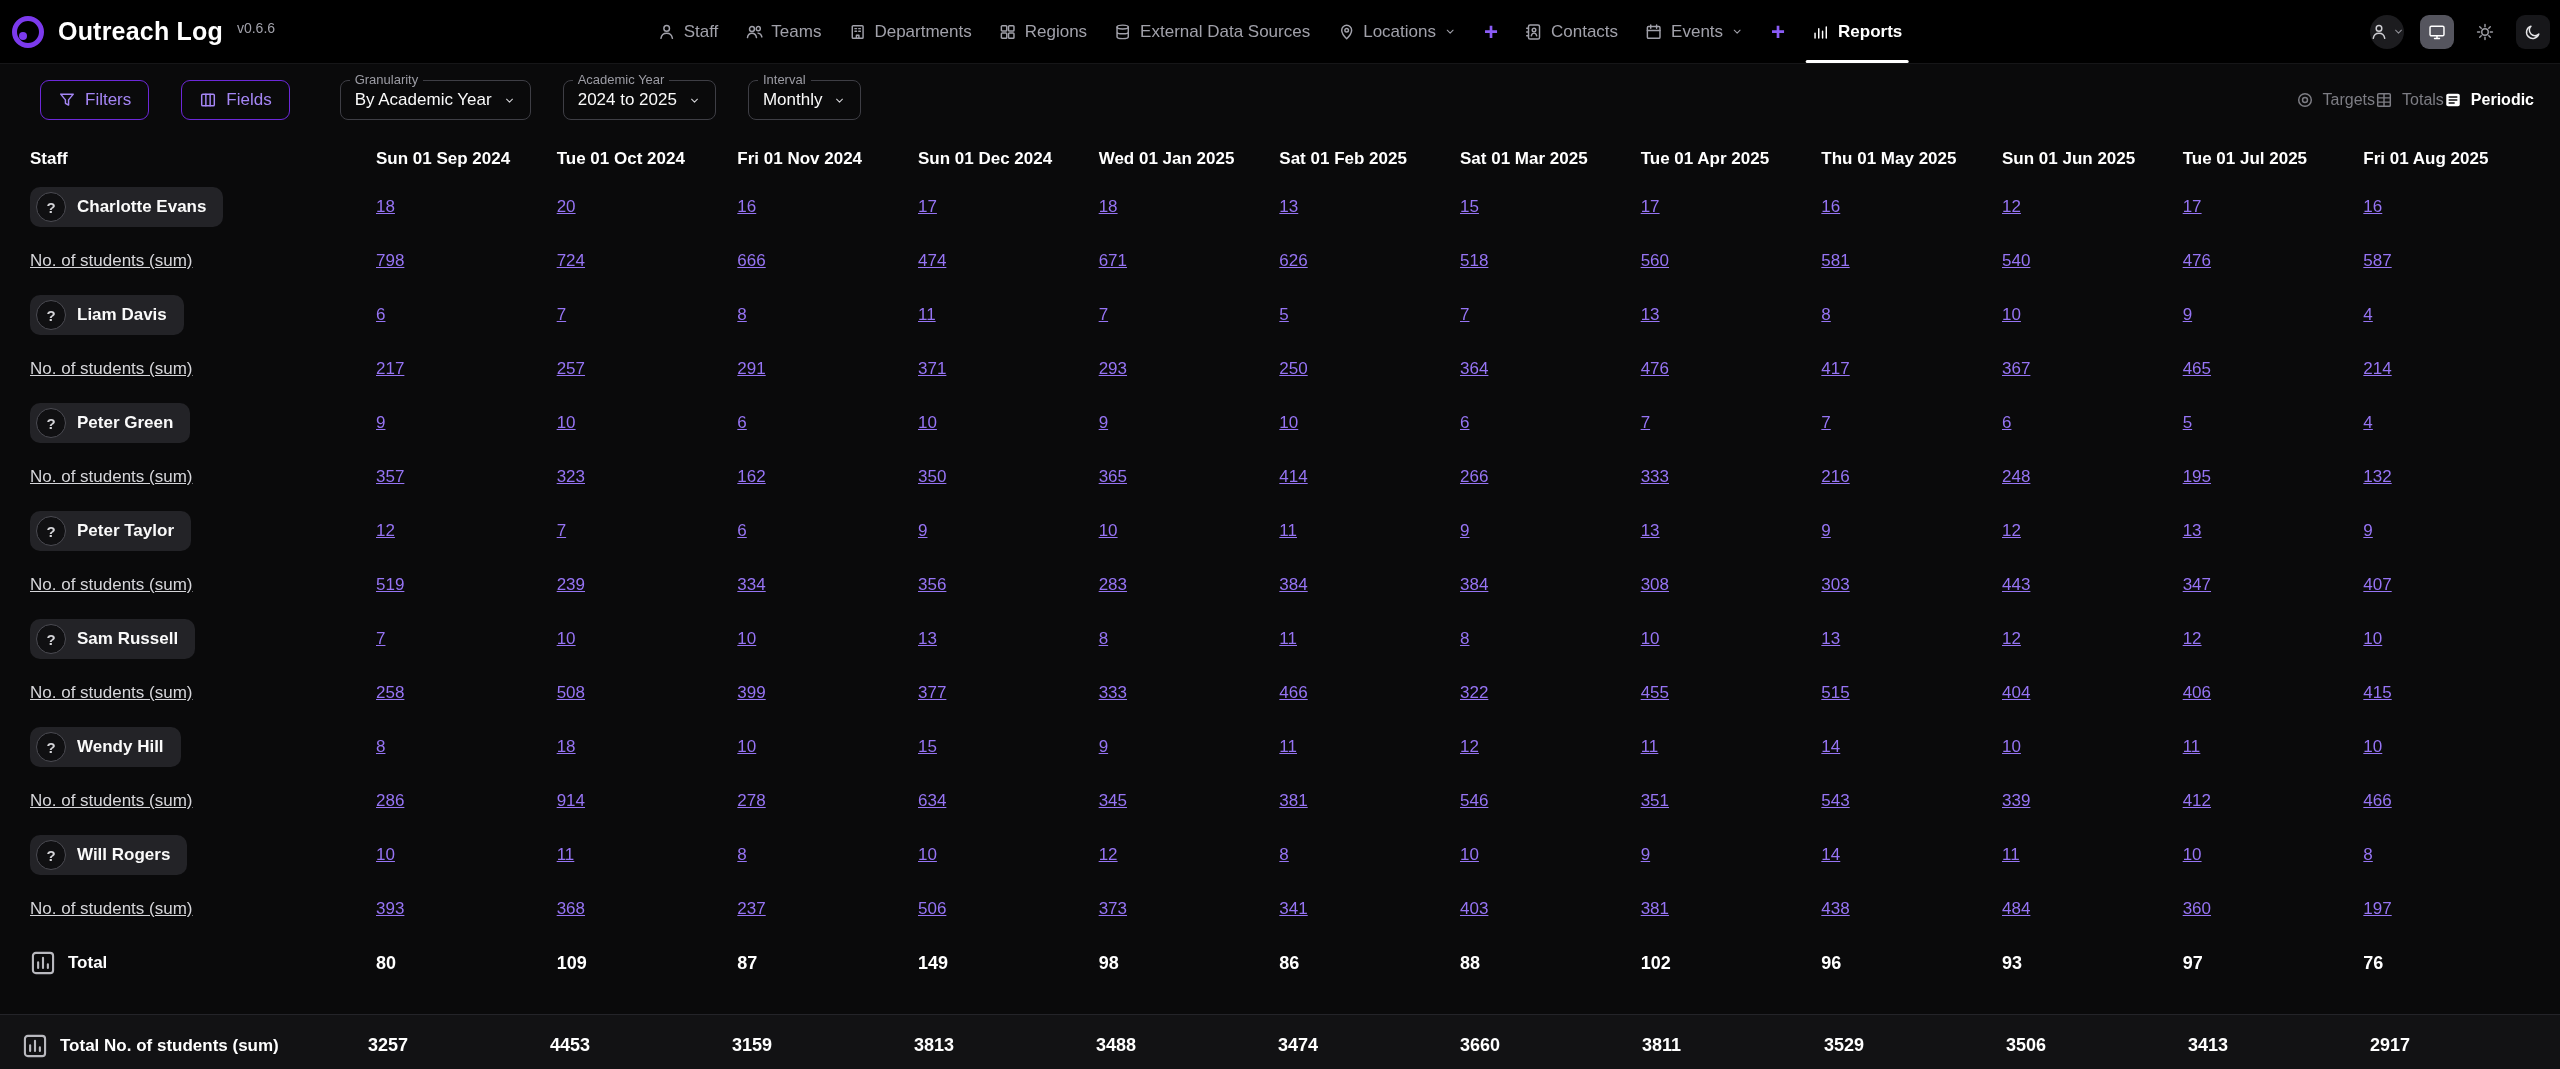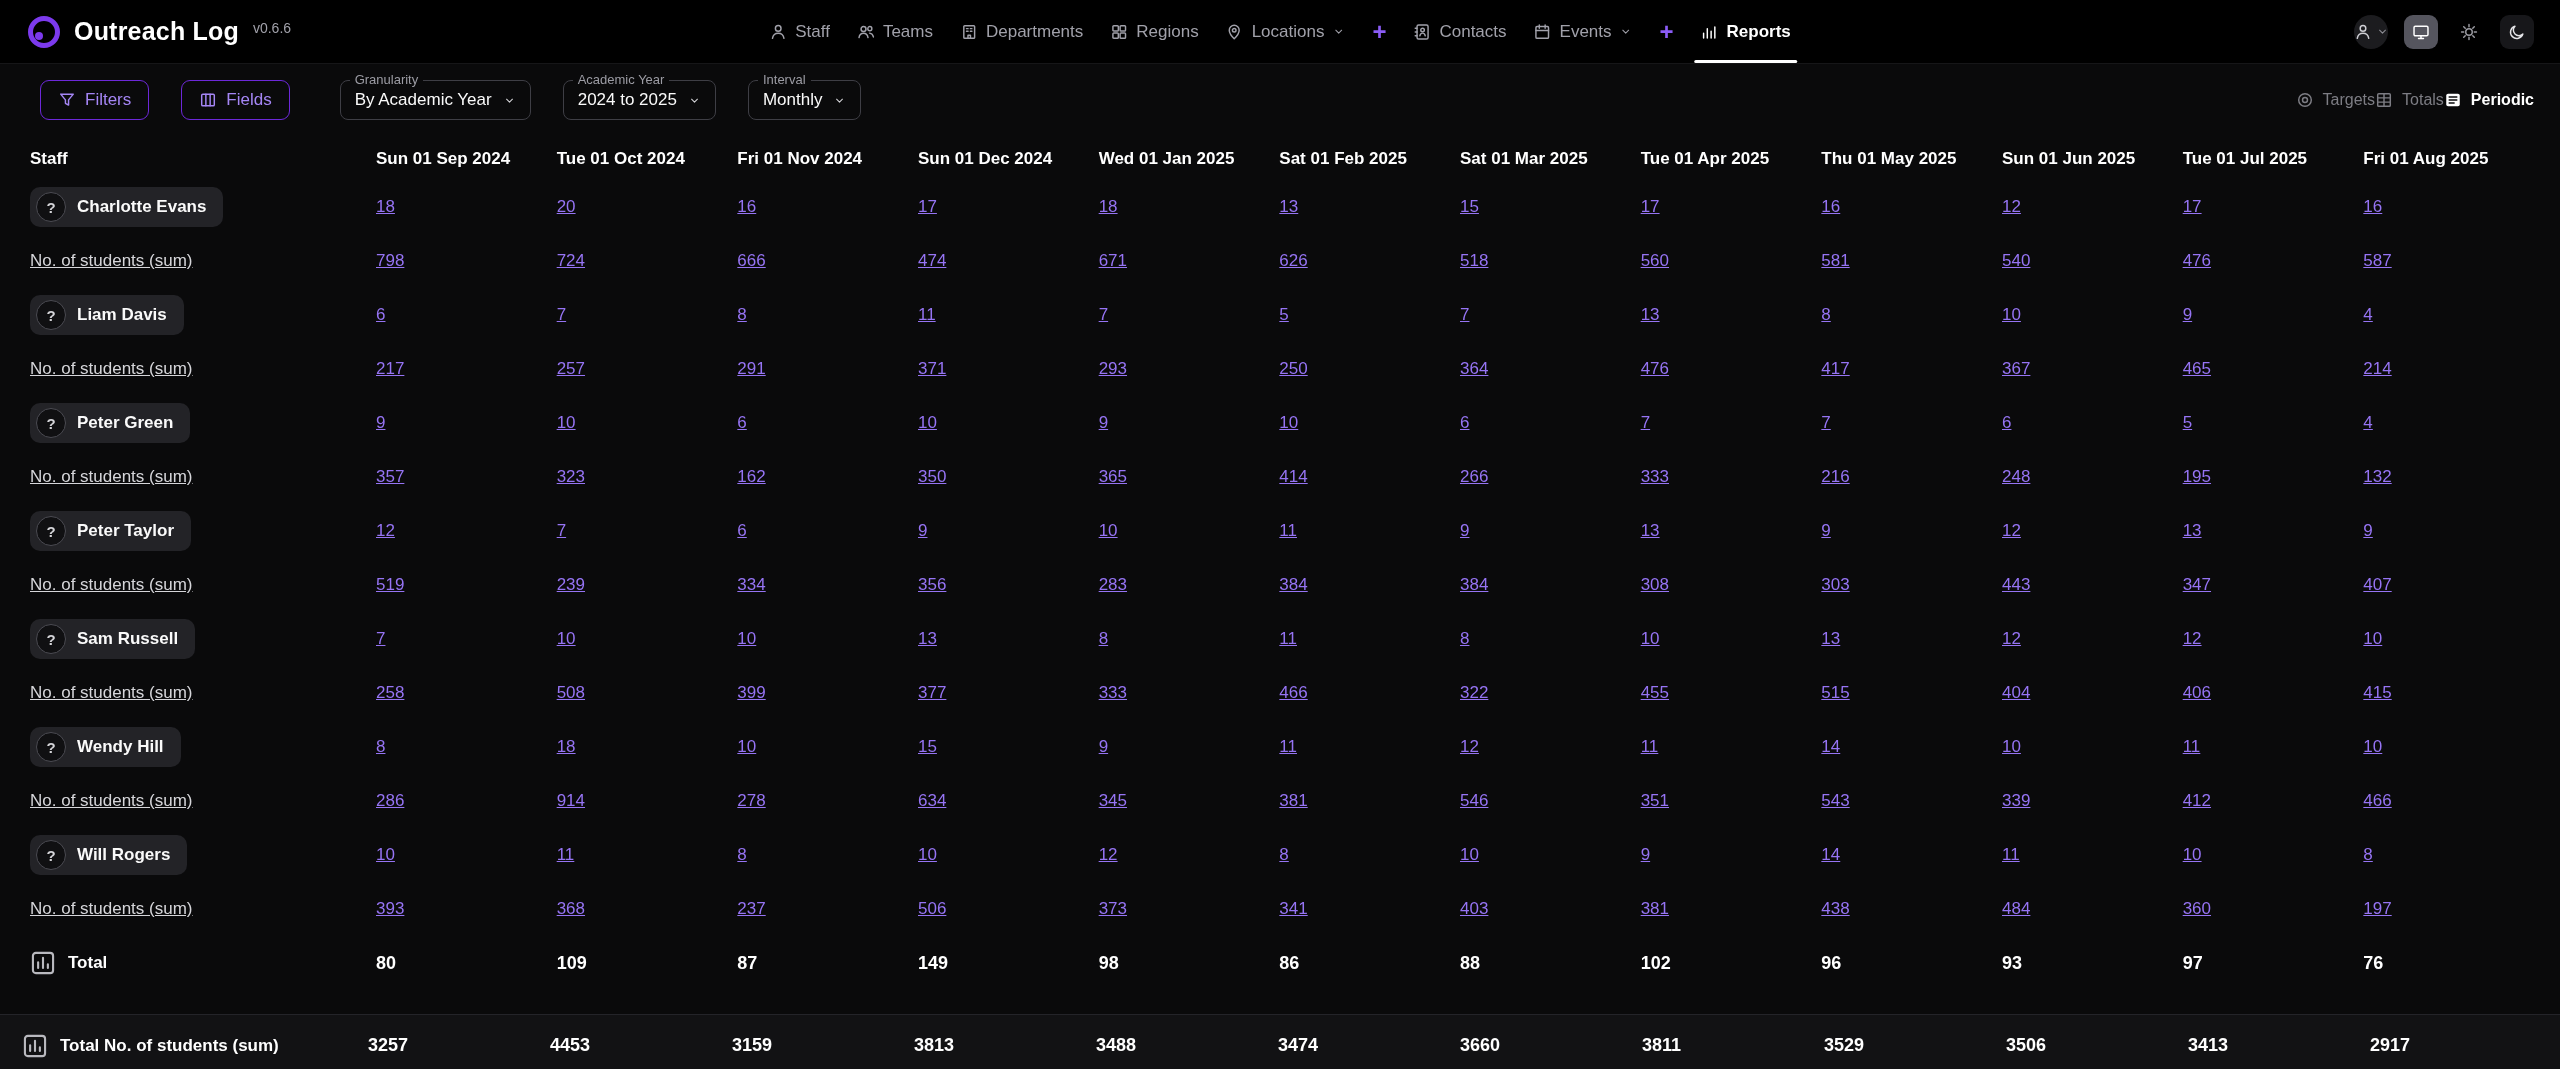--- a/index.html
+++ b/index.html
@@ -9,21 +9,21 @@
     color:#fafafa;
     font-family:"Liberation Sans","DejaVu Sans",sans-serif;
     overflow:hidden;
   }
   .icon svg{fill:none;stroke:currentColor;stroke-width:1.3;stroke-linecap:round;stroke-linejoin:round;width:18px;height:18px;display:block}
   .icon.sm svg{width:13px;height:13px}
 
   
   header{
     height:64px; background:#000; display:flex; align-items:center;
-    padding:0 26px; position:relative; border-bottom:1px solid #161618;
+    padding:0 10px; position:relative; border-bottom:1px solid #161618;
   }
   .brand{display:flex; align-items:center; gap:12px;}
   .logo{width:36px;height:36px;border-radius:50%;display:flex;align-items:center;justify-content:center;}
   .app-title{font-size:25px;font-weight:bold;color:#fff;letter-spacing:.2px;}
   .app-version{font-size:14px;color:#a1a1aa;margin-left:2px;margin-top:-8px;}
   nav{position:absolute;left:50%;transform:translateX(-50%);height:100%;display:flex;align-items:center;gap:27px;}
   .nav-item{display:flex;align-items:center;gap:8px;color:#a1a1aa;font-size:17px;height:100%;cursor:pointer;position:relative;white-space:nowrap;}
   .nav-item.active{color:#fff;font-weight:bold;}
   .nav-item.active::after{content:"";position:absolute;left:-6px;right:-6px;bottom:0;height:3px;background:#fff;border-radius:2px;}
   .nav-item.plus{color:#8b5cf6;font-size:24px;font-weight:bold;}
@@ -121,20 +121,29 @@
             <rect x="8.8" y="2.4" width="4.8" height="4.8" rx="0.8"></rect>
             <rect x="2.4" y="8.8" width="4.8" height="4.8" rx="0.8"></rect>
             <rect x="8.8" y="8.8" width="4.8" height="4.8" rx="0.8"></rect>
           </svg>
         </span>
         <span class="nav-label">Regions</span>
       </div>
       <div class="nav-item">
         <span class="icon">
           <svg viewBox="0 0 16 16">
+            <ellipse cx="8" cy="3.6" rx="5" ry="1.7"></ellipse>
+            <path d="M3 3.6v8.6c0 .95 2.2 1.7 5 1.7s5-.75 5-1.7V3.6M3 7.9c0 .95 2.2 1.7 5 1.7s5-.75 5-1.7"></path>
+          </svg>
+        </span>
+        <span class="nav-label">External Data Sources</span>
+      </div>
+      <div class="nav-item">
+        <span class="icon">
+          <svg viewBox="0 0 16 16">
             <path d="M8 14S3.6 9.7 3.6 6.4a4.4 4.4 0 0 1 8.8 0C12.4 9.7 8 14 8 14z"></path>
             <circle cx="8" cy="6.4" r="1.6"></circle>
           </svg>
         </span>
         <span class="nav-label">Locations</span>
         <span class="icon sm">
           <svg viewBox="0 0 16 16">
             <path d="M4.4 6.4L8 10l3.6-3.6"></path>
           </svg>
         </span>

